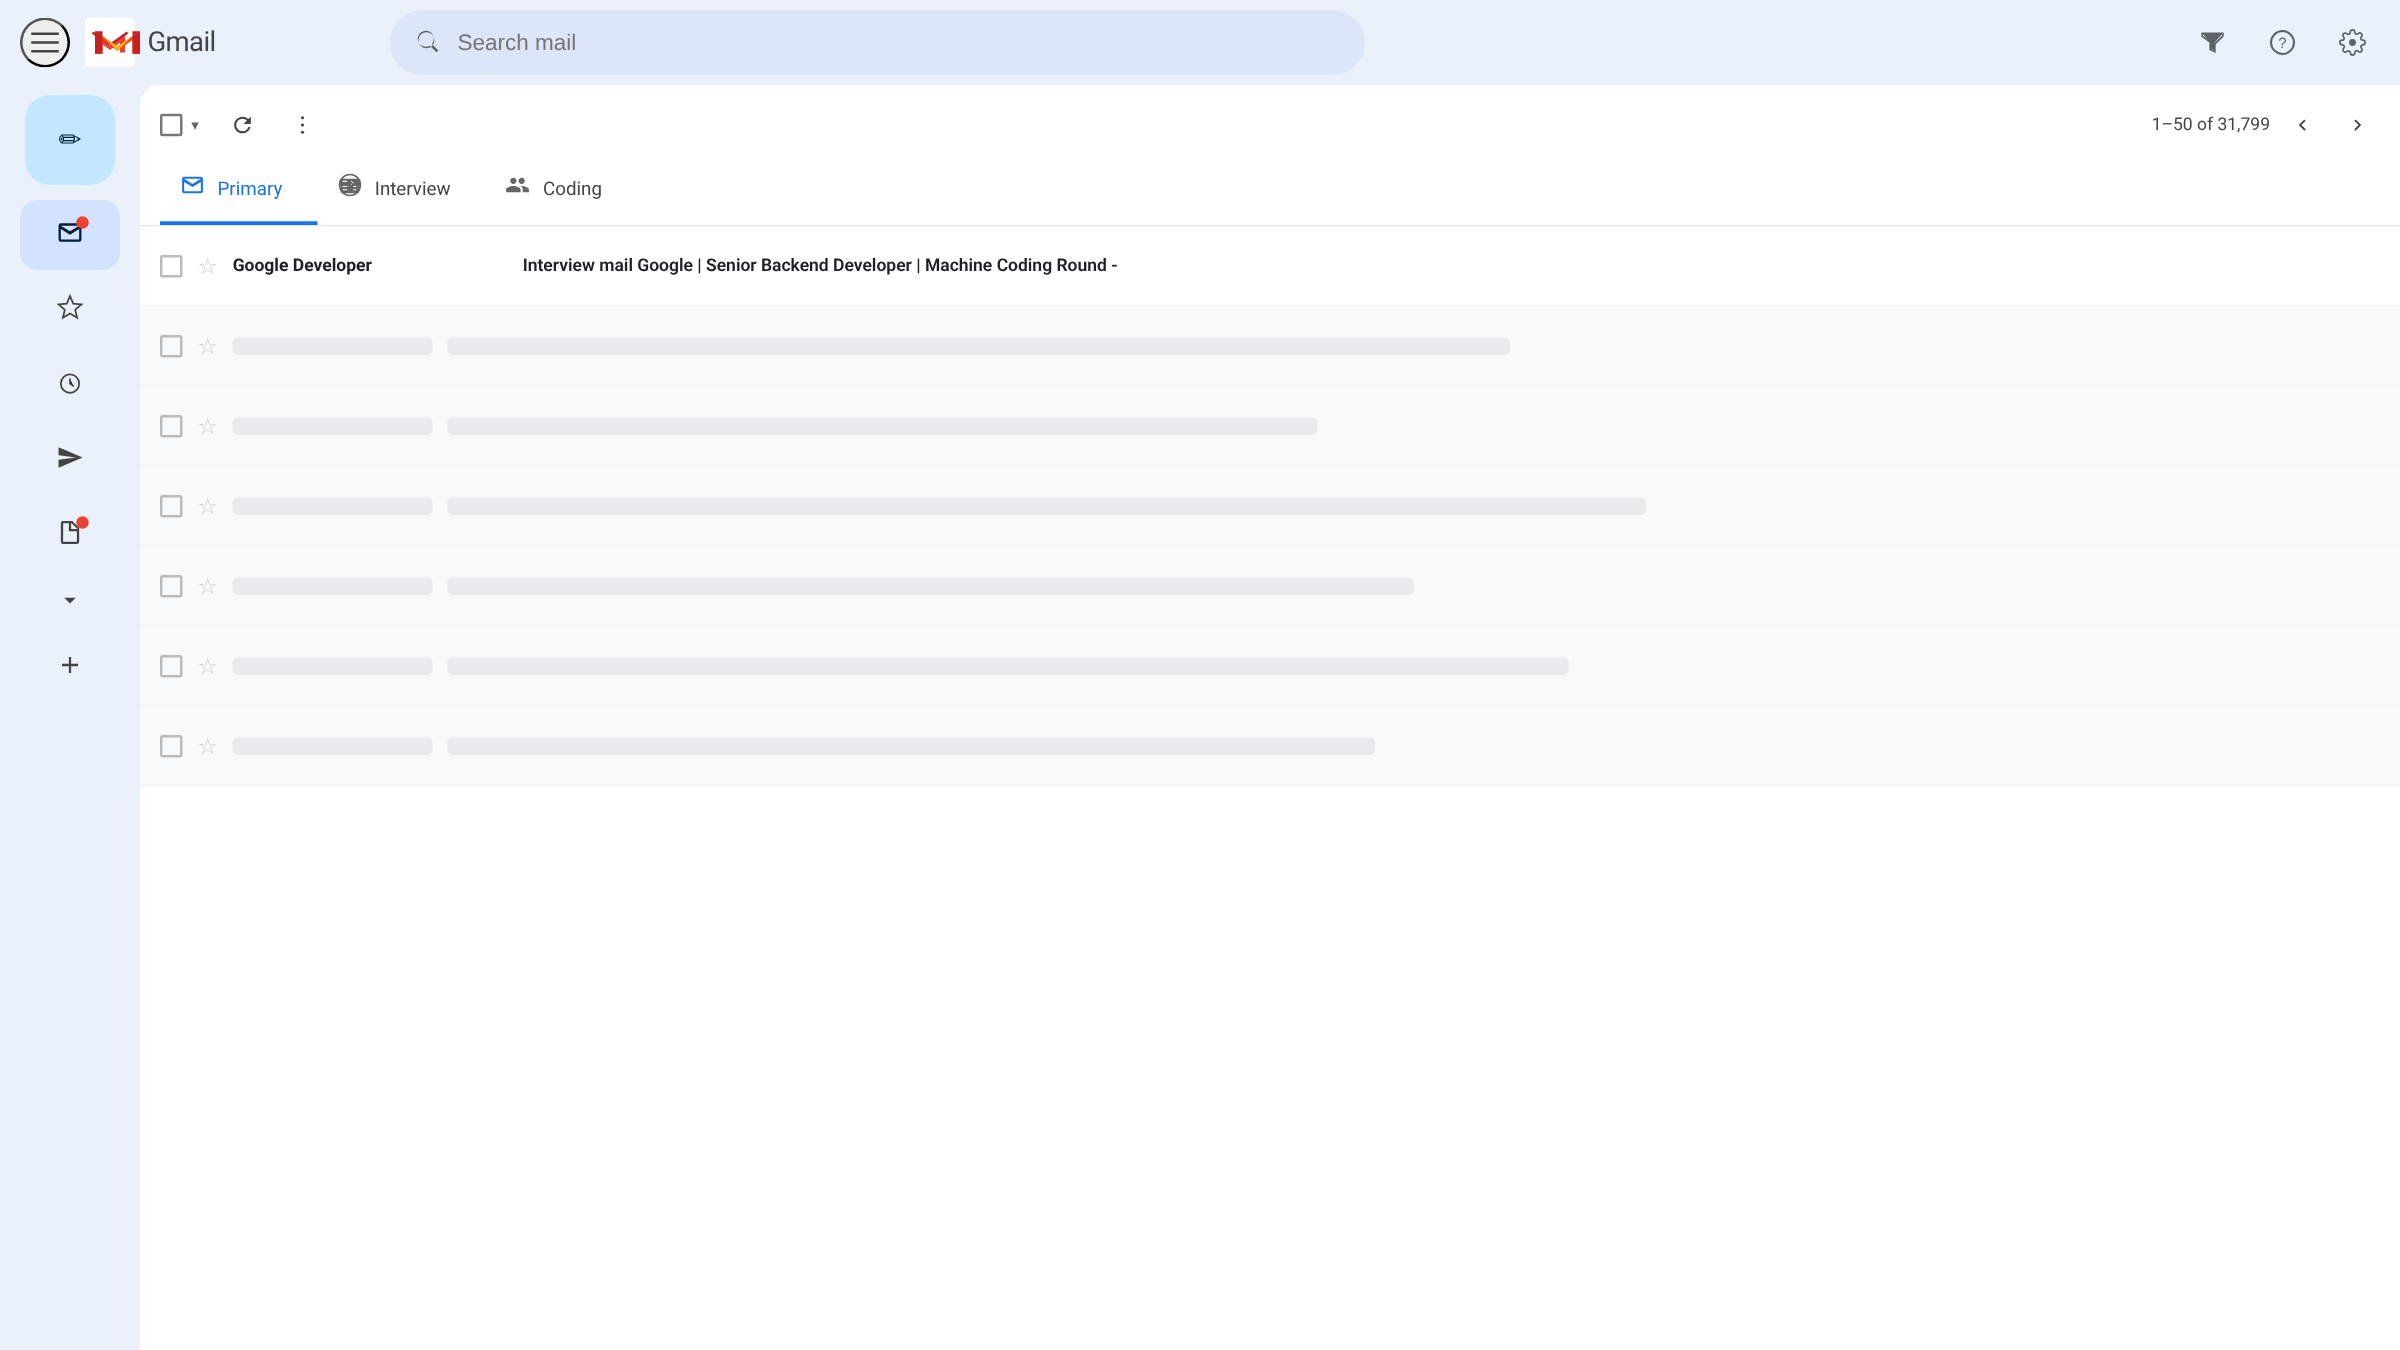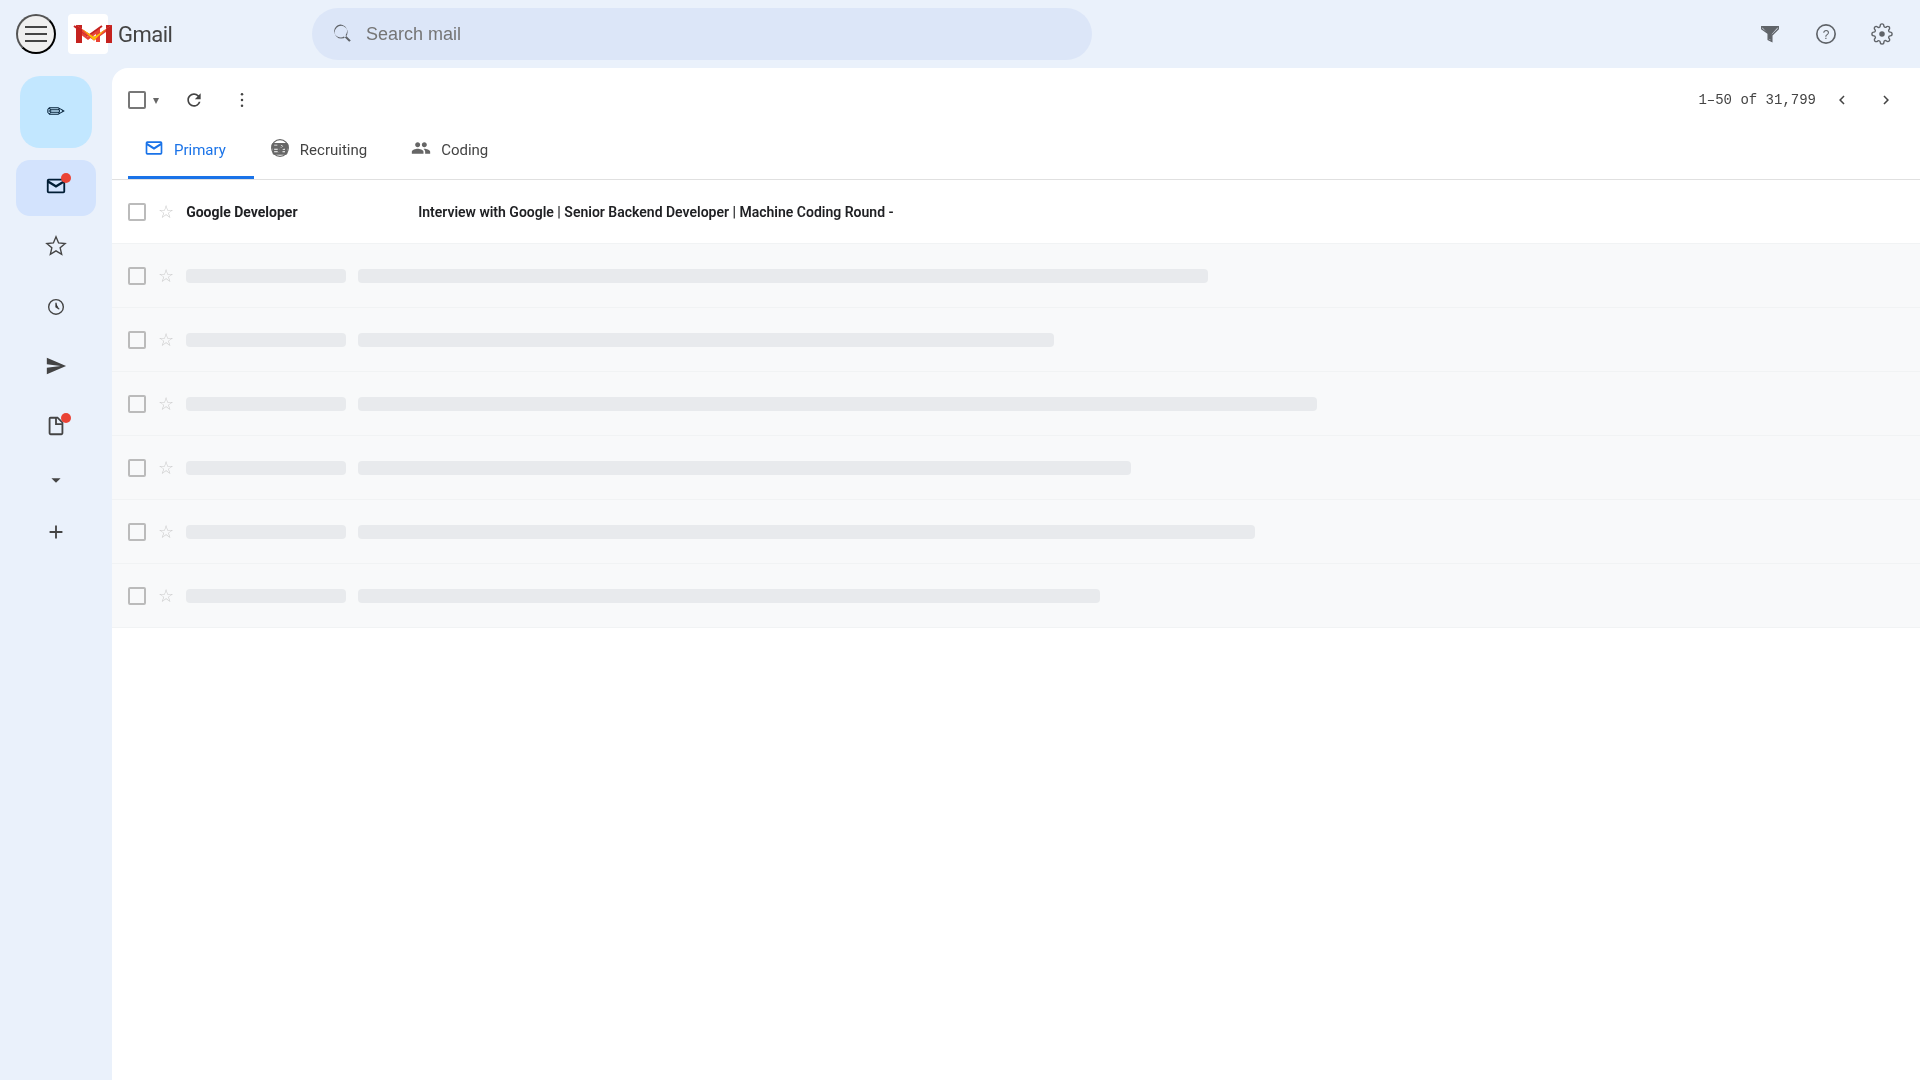--- a/index.html
+++ b/index.html
@@ -158,21 +158,21 @@
       width: 20px; height: 20px; display: flex; align-items: center;
       justify-content: center; cursor: pointer; color: #666; font-size: 12px;
     }
     .tb-icon {
       width: 40px; height: 40px; border-radius: 50%;
       display: flex; align-items: center; justify-content: center;
       cursor: pointer; color: #444; font-size: 18px;
     }
     .spacer { flex: 1; }
     .pagination {
-      display: flex; align-items: center; gap: 8px; color: #444; font-size: 14px; font-family: Liberation Mono, monospace;
+      display: flex; align-items: center; gap: 8px; color: #444; font-size: 14px;
     }
     .pag-btn {
       width: 36px; height: 36px; border-radius: 50%;
       display: flex; align-items: center; justify-content: center;
       cursor: pointer; color: #444; font-size: 18px;
     }
 
     
     .tabs {
       display: flex; align-items: flex-end;
@@ -425,40 +425,40 @@
         <span>Primary</span>
       </div>
       <div class="tab">
         <span class="tab-icon">
           <svg width="20" height="20" viewBox="0 0 24 24">
               <path d="M12 2C6.48 2 2 6.48 2 12s4.48 10 10 10 10-4.48 10-10S17.52 2 12 2zm-2 14.5v-9l6 4.5-6 4.5z" fill="none" stroke="#666" stroke-width="1.5"></path>
               <path d="M6 7h12v2H6zm0 4h5v2H6zm0 4h3v2H6z" fill="#666" opacity="0"></path>
               <path d="M20 6H4a2 2 0 00-2 2v3.28A2 2 0 003 13v5a2 2 0 002 2h14a2 2 0 002-2v-5a1 1 0 001-1V8a2 2 0 00-2-2zm-9 11H5v-1h6v1zm0-3H5v-1h6v1zm-2-5H5V8h4v1zm4-1V8l3 2-3 2zm5 9h-3v-1h3v1zm0-3h-3v-1h3v1z" fill="#666"></path>
             </svg>
         </span>
-        <span>Recruiting</span>
+        <span>Interview</span>
       </div>
       <div class="tab">
         <span class="tab-icon">
           <svg width="20" height="20" viewBox="0 0 24 24">
               <path d="M16 11c1.66 0 2.99-1.34 2.99-3S17.66 5 16 5c-1.66 0-3 1.34-3 3s1.34 3 3 3zm-8 0c1.66 0 2.99-1.34 2.99-3S9.66 5 8 5C6.34 5 5 6.34 5 8s1.34 3 3 3zm0 2c-2.33 0-7 1.17-7 3.5V19h14v-2.5c0-2.33-4.67-3.5-7-3.5zm8 0c-.29 0-.62.02-.97.05 1.16.84 1.97 1.97 1.97 3.45V19h6v-2.5c0-2.33-4.67-3.5-7-3.5z" fill="#666"></path>
             </svg>
         </span>
         <span>Coding</span>
       </div>
     </div>
 
     <div class="email-list">
 
       <div class="email-row unread">
         <div class="row-cb"></div>
         <div class="row-star">☆</div>
         <div class="sender">Google Developer</div>
         <div class="subject">
-          <strong>Interview with Google | Senior Backend Developer | Machine Coding Round -</strong>
+          <strong>Interview mail Google | Senior Backend Developer | Machine Coding Round -</strong>
         </div>
       </div>
 
       <div class="email-row read skeleton-row">
         <div class="row-cb"></div>
         <div class="row-star">☆</div>
         <div class="sender dim">&nbsp;&nbsp;&nbsp;&nbsp;&nbsp;&nbsp;&nbsp;&nbsp;&nbsp;&nbsp;&nbsp;&nbsp;&nbsp;&nbsp;</div>
         <div style="flex:1;display:flex;align-items:center;">
           <div class="subject-text" style="background:#e8eaed;border-radius:4px;height:14px;width:55%;"></div>
         </div>

